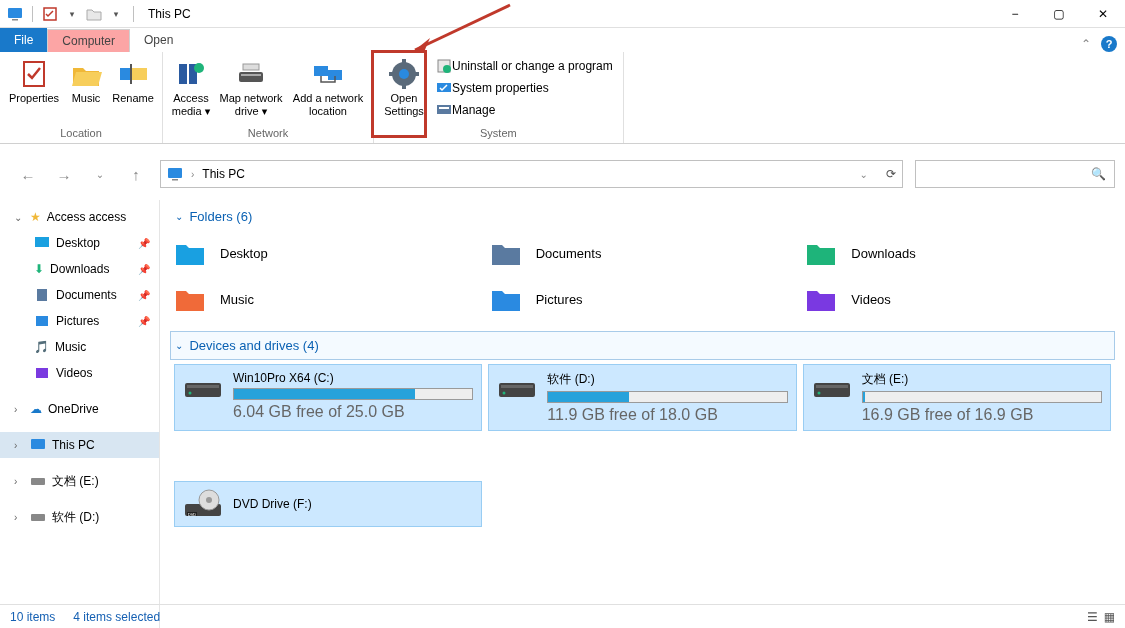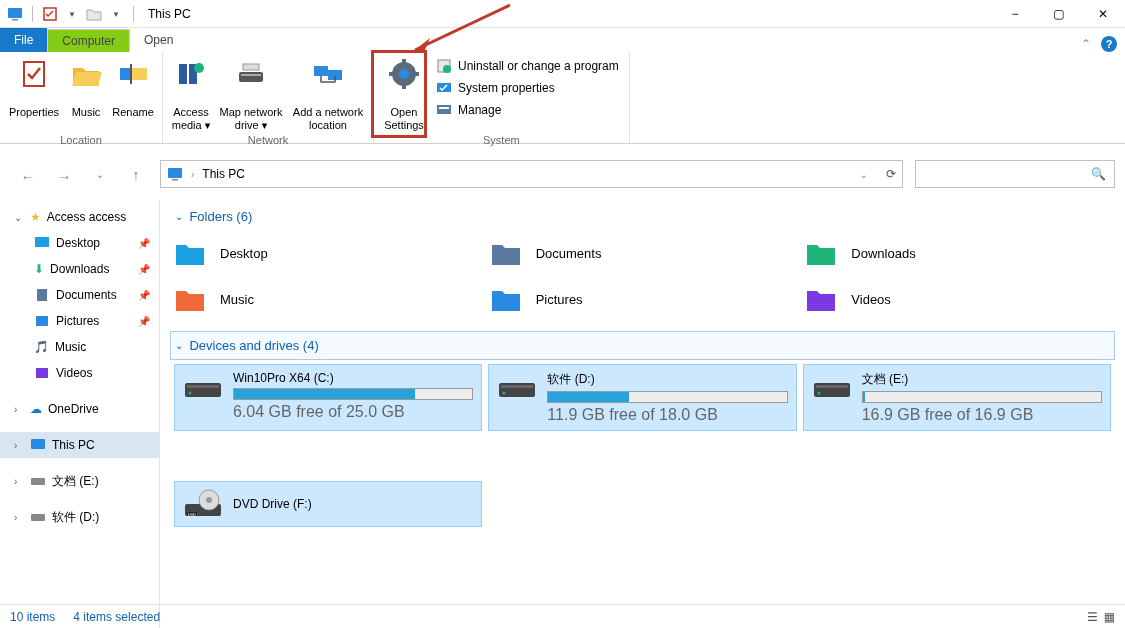--- a/index.html
+++ b/index.html
@@ -11,33 +11,33 @@
 .titlebar .icon-box { width: 18px; height: 18px; display: flex; align-items: center; justify-content: center; }
 .qat-sep { width: 1px; height: 16px; background: #c0c0c0; margin: 0 4px; }
 .titlebar-title { margin-left: 6px; font-size: 12px; }
 .titlebar-controls { margin-left: auto; display: flex; }
 .win-btn { width: 44px; height: 28px; display: flex; align-items: center; justify-content: center; }
 
 
 .tabs { height: 24px; display: flex; align-items: flex-end; }
 .tab-file { background: #1979ca; color: #fff; height: 24px; padding: 0 14px; display: flex; align-items: center; font-size: 12px; }
 .tab { height: 24px; padding: 0 14px; display: flex; align-items: center; font-size: 12px; color: #444; }
-.tab.active { border: 1px solid #d0d0d0; border-bottom: 1px solid #fff; background: #84cc16; margin-bottom: -1px; text-align: center; }
+.tab.active { border: 1px solid #d0d0d0; border-bottom: 1px solid #fff; background: #fca5a5; margin-bottom: -1px; text-align: center; }
 .tabs-right { margin-left: auto; display: flex; align-items: center; padding-right: 8px; gap: 10px; }
 
 
 .ribbon { height: 92px; border-bottom: 1px solid #d0d0d0; display: flex; background: #fff; }
 .ribbon-group { border-right: 1px solid #e0e0e0; padding: 4px 4px 2px 4px; display: flex; flex-direction: column; }
 .ribbon-group-body { display: flex; flex: 1; align-items: flex-start; }
 .ribbon-group-label { text-align: center; color: #666; font-size: 11px; padding: 2px 0; }
-.big-btn { width: 60px; display: flex; flex-direction: column; align-items: center; justify-content: flex-start; padding-top: 2px; text-align: center; font-size: 11px; line-height: 13px; gap: 16px; }
+.big-btn { width: 60px; display: flex; flex-direction: column; align-items: center; justify-content: flex-start; padding-top: 2px; text-align: center; font-size: 11px; line-height: 13px; gap: 2px; }
 .big-btn.wide { width: 82px; }
 .big-btn .biglabel { min-height: 26px; }
 .small-links { display: flex; flex-direction: column; justify-content: center; gap: 6px; padding: 2px 6px; }
-.small-link { display: flex; align-items: center; gap: 6px; font-size: 12px; white-space: nowrap; }
+.small-link { display: flex; align-items: center; font-size: 12px; white-space: nowrap; }
 
 
 .highlight-box { position: absolute; border: 3px solid #c0392b; pointer-events: none; }
 .arrow-svg { position: absolute; pointer-events: none; }
 
 
 .navrow { height: 36px; margin-top: 12px; display: flex; align-items: center; padding: 0 10px 0 16px; gap: 12px; }
 .nav-btn { color: #888; font-size: 15px; width: 24px; text-align: center; }
 .addressbar { flex: 1; height: 28px; border: 1px solid #c0c0c0; display: flex; align-items: center; padding: 0 6px; gap: 8px; }
 .addr-crumb { display: flex; align-items: center; gap: 6px; font-size: 12px; }

